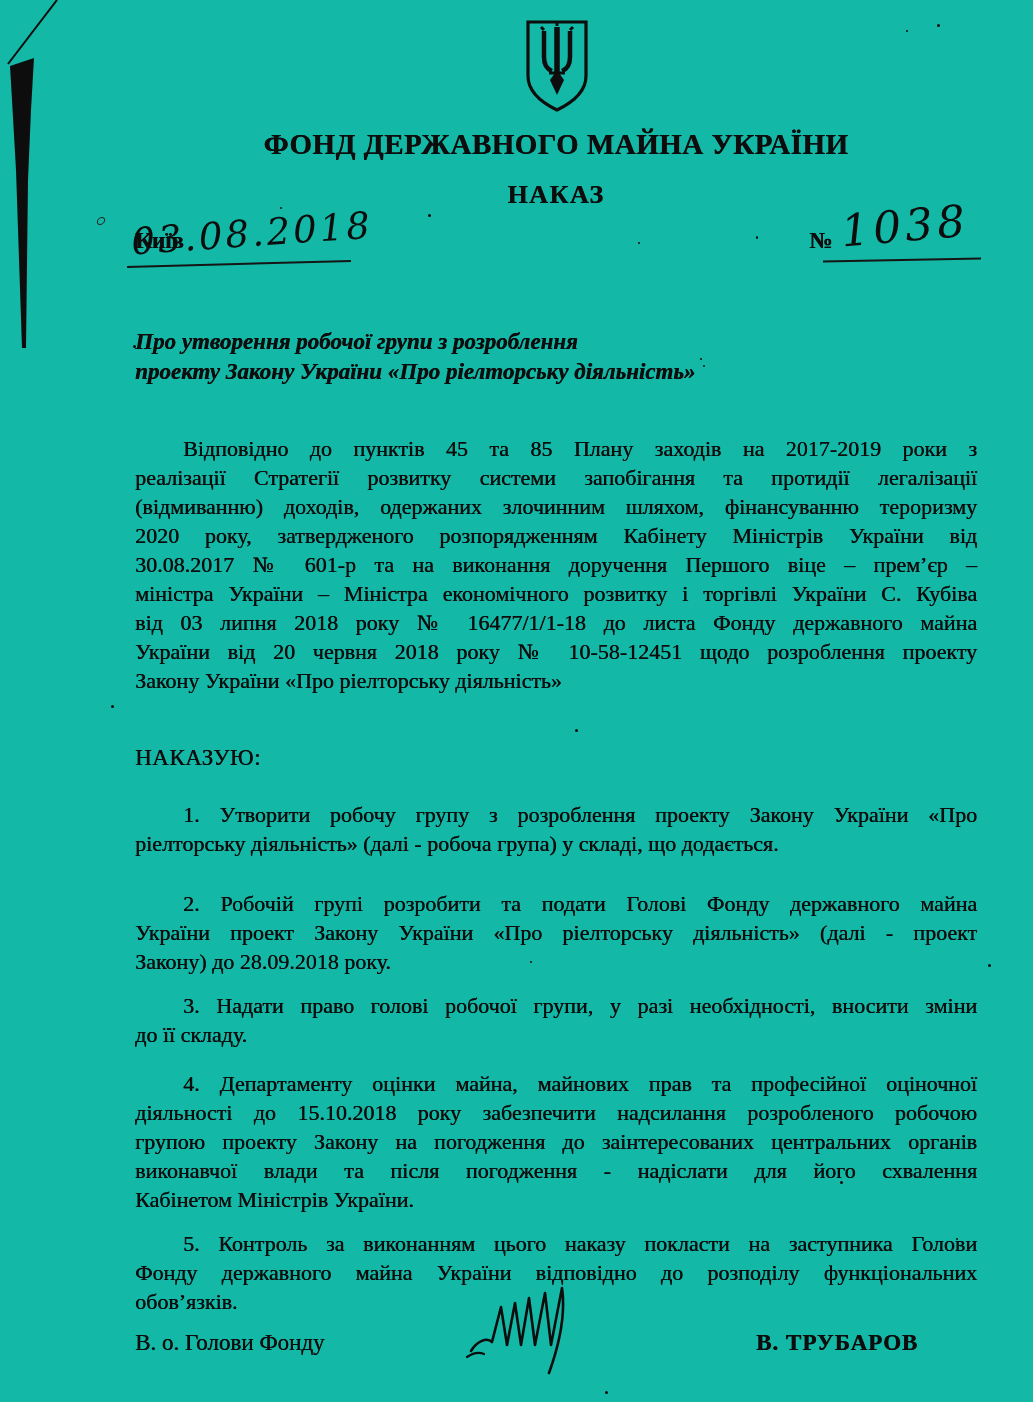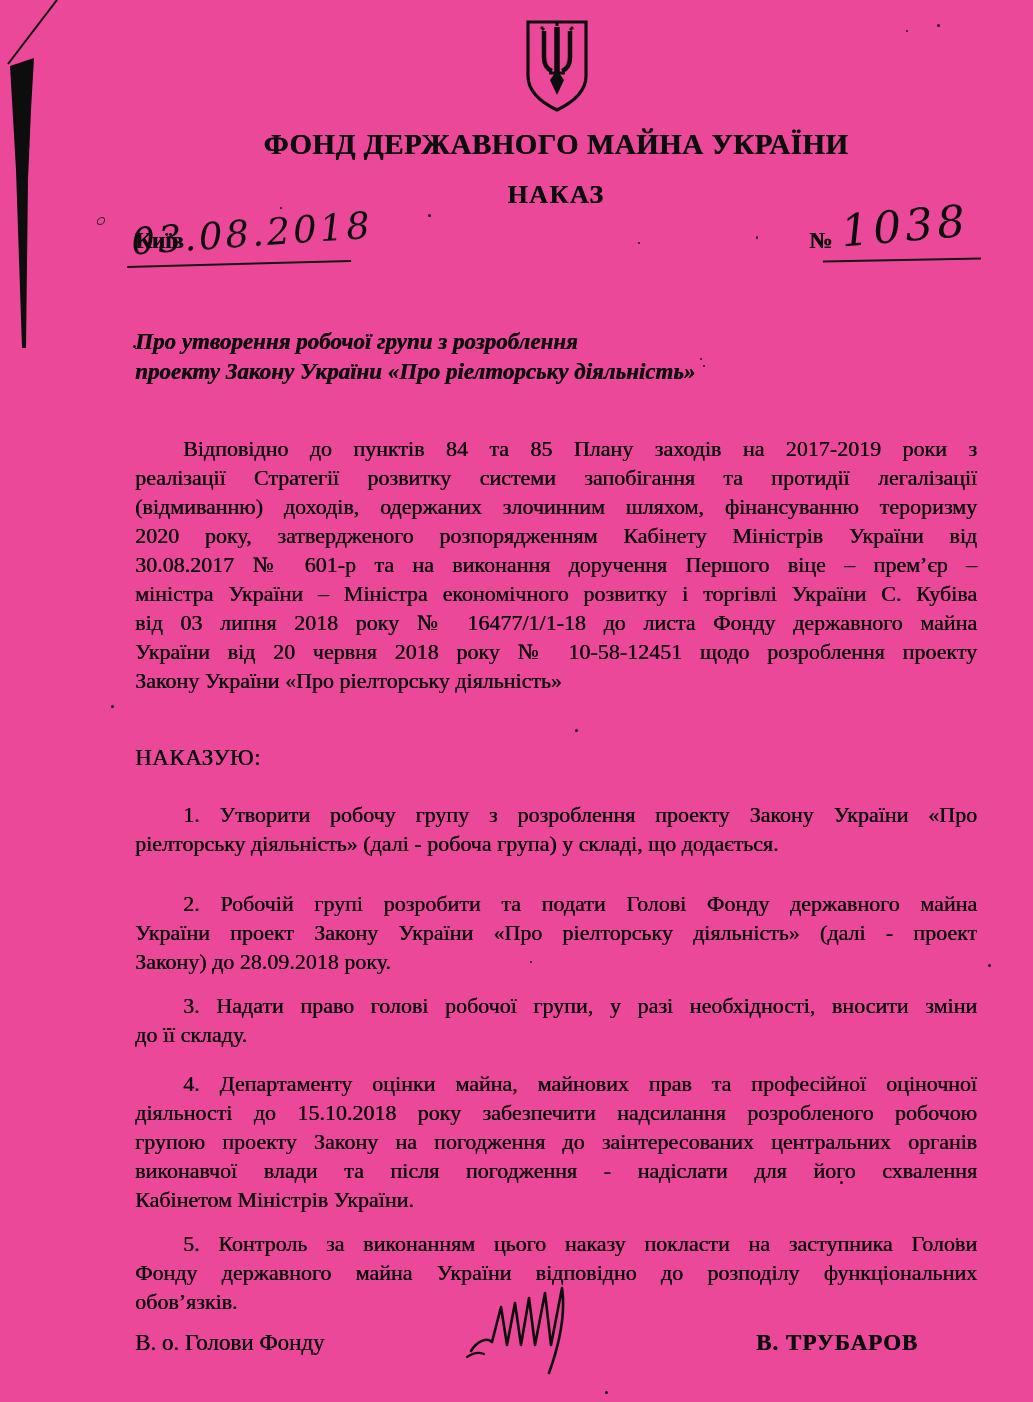--- a/index.html
+++ b/index.html
@@ -1,19 +1,19 @@
 <!DOCTYPE html>
 <html><head>
 <meta charset="utf-8">
 <style>
   html,body{margin:0;padding:0;background:#e8e8e6;}
   .page{
     position:relative;
     width:1033px;height:1402px;
-    background:#ec4899;
+    background:#14b8a6;
     overflow:hidden;
     font-family:"Liberation Serif","DejaVu Serif",serif;
     color:#0d0d0d;
   }
   .col{position:absolute;left:135px;top:0;width:842px;height:100%;}
   .abs{position:absolute;}
   .scan{text-shadow:0.45px 0 currentColor;}
   .org-name{left:0;right:0;top:128px;text-align:center;font-weight:bold;font-size:29px;letter-spacing:0.5px;white-space:nowrap;}
   .doc-type{left:0;right:0;top:180px;text-align:center;font-weight:bold;font-size:26px;letter-spacing:1.5px;}
   .hw{font-family:"DejaVu Serif",serif;font-style:italic;}
@@ -85,21 +85,21 @@
     <div class="abs num-sign scan">№</div>
     <div class="abs hw num-hw">1038</div>
     <div class="abs num-underline"></div>
 
     <div class="abs subject scan">
       <div>Про утворення робочої групи з розроблення</div>
       <div>проекту Закону України «Про ріелторську діяльність»</div>
     </div>
 
     <div class="abs body-block scan" style="top:434px;">
-      <div class="jline first">Відповідно до пунктів 84 та 85 Плану заходів на 2017-2019 роки з</div>
+      <div class="jline first">Відповідно до пунктів 45 та 85 Плану заходів на 2017-2019 роки з</div>
       <div class="jline">реалізації Стратегії розвитку системи запобігання та протидії легалізації</div>
       <div class="jline">(відмиванню) доходів, одержаних злочинним шляхом, фінансуванню тероризму</div>
       <div class="jline">2020 року, затвердженого розпорядженням Кабінету Міністрів України від</div>
       <div class="jline">30.08.2017 № 601-р та на виконання доручення Першого віце – прем’єр –</div>
       <div class="jline">міністра України – Міністра економічного розвитку і торгівлі України С. Кубіва</div>
       <div class="jline">від 03 липня 2018 року № 16477/1/1-18 до листа Фонду державного майна</div>
       <div class="jline">України від 20 червня 2018 року № 10-58-12451 щодо розроблення проекту</div>
       <div class="jline last">Закону України «Про ріелторську діяльність»</div>
     </div>
 

